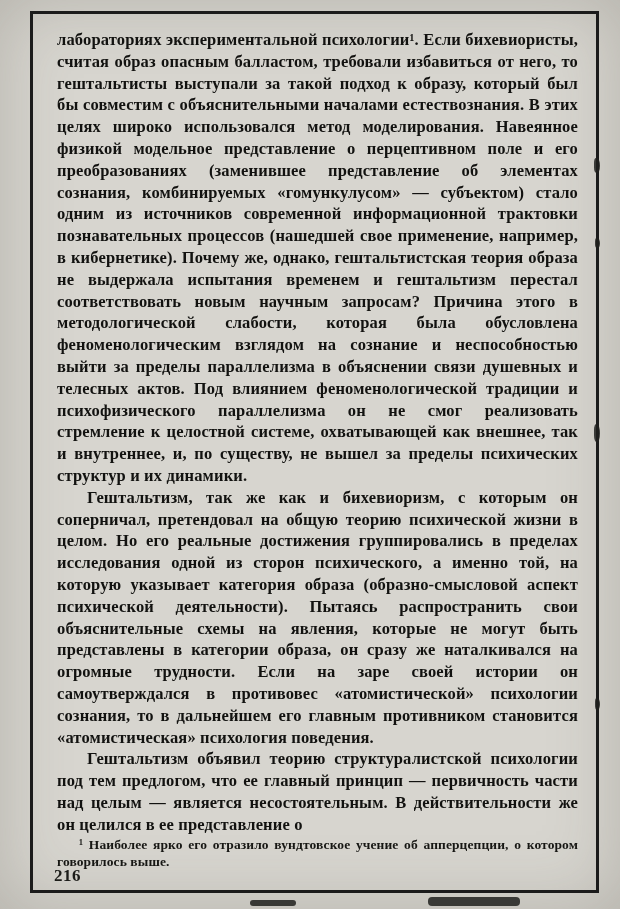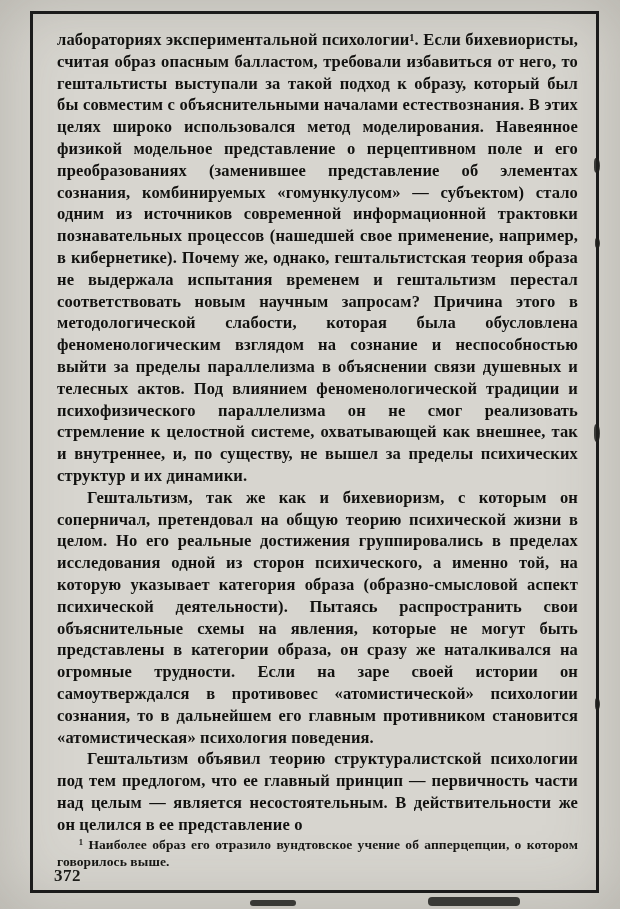--- a/index.html
+++ b/index.html
@@ -85,23 +85,23 @@
 <div class="scan-page">
 
   <div class="page-frame"></div>
 
   <div class="text-column">
     <p>лабораториях экспериментальной психологии¹. Если бихевиористы, считая образ опасным балластом, требовали избавиться от него, то гештальтисты выступали за такой подход к образу, который был бы совместим с объяснительными началами естествознания. В этих целях широко использовался метод моделирования. Навеянное физикой модельное представление о перцептивном поле и его преобразованиях (заменившее представление об элементах сознания, комбинируемых «гомункулусом» — субъектом) стало одним из источников современной информационной трактовки познавательных процессов (нашедшей свое применение, например, в кибернетике). Почему же, однако, гештальтистская теория образа не выдержала испытания временем и гештальтизм перестал соответствовать новым научным запросам? Причина этого в методологической слабости, которая была обусловлена феноменологическим взглядом на сознание и неспособностью выйти за пределы параллелизма в объяснении связи душевных и телесных актов. Под влиянием феноменологической традиции и психофизического параллелизма он не смог реализовать стремление к целостной системе, охватывающей как внешнее, так и внутреннее, и, по существу, не вышел за пределы психических структур и их динамики.</p>
     <p class="indent">Гештальтизм, так же как и бихевиоризм, с которым он соперничал, претендовал на общую теорию психической жизни в целом. Но его реальные достижения группировались в пределах исследования одной из сторон психического, а именно той, на которую указывает категория образа (образно-смысловой аспект психической деятельности). Пытаясь распространить свои объяснительные схемы на явления, которые не могут быть представлены в категории образа, он сразу же наталкивался на огромные трудности. Если на заре своей истории он самоутверждался в противовес «атомистической» психологии сознания, то в дальнейшем его главным противником становится «атомистическая» психология поведения.</p>
     <p class="indent">Гештальтизм объявил теорию структуралистской психологии под тем предлогом, что ее главный принцип — первичность части над целым — является несостоятельным. В действительности же он целился в ее представление о</p>
   </div>
 
-  <div class="footnote">¹ Наиболее образ его отразило вундтовское учение об апперцепции, о котором говорилось выше.</div>
+  <div class="footnote">¹ Наиболее ярко его отразило вундтовское учение об апперцепции, о котором говорилось выше.</div>
 
-  <div class="page-number">372</div>
+  <div class="page-number">216</div>
 
   <div class="artifact a1"></div>
   <div class="artifact a2"></div>
   <div class="artifact a3"></div>
   <div class="artifact a4"></div>
   <div class="artifact a5"></div>
   <div class="artifact a6"></div>
 
 </div>
 

